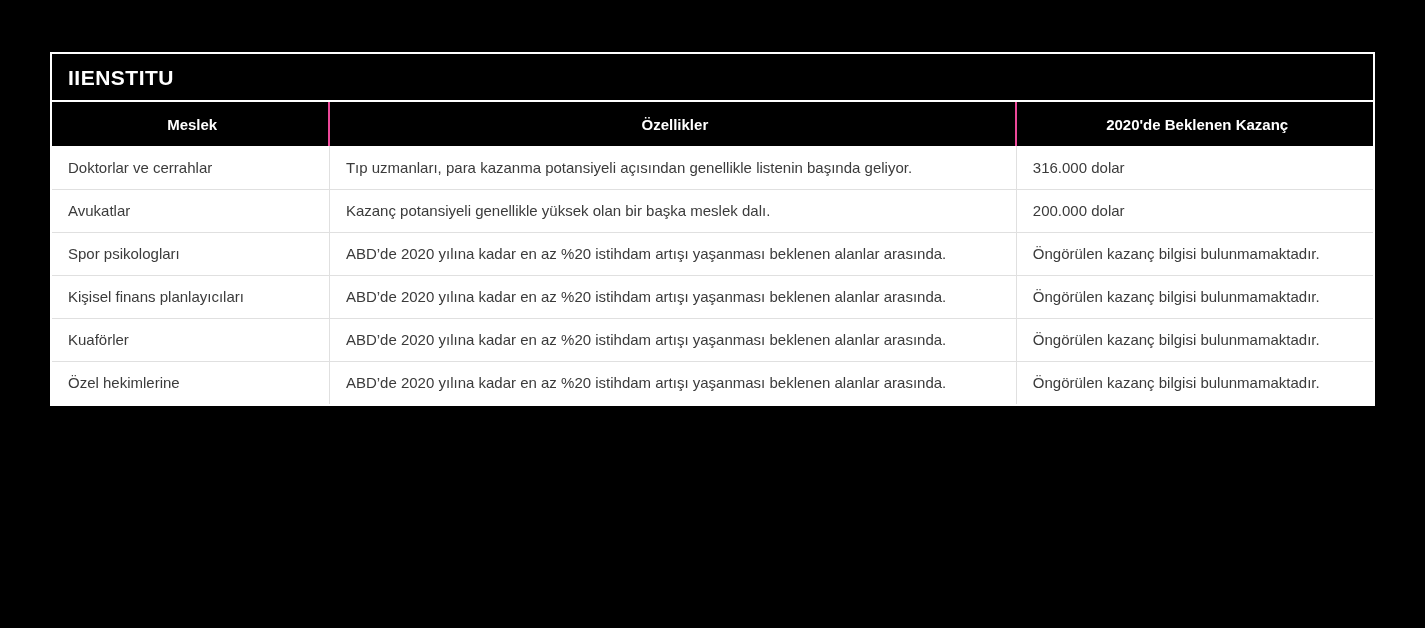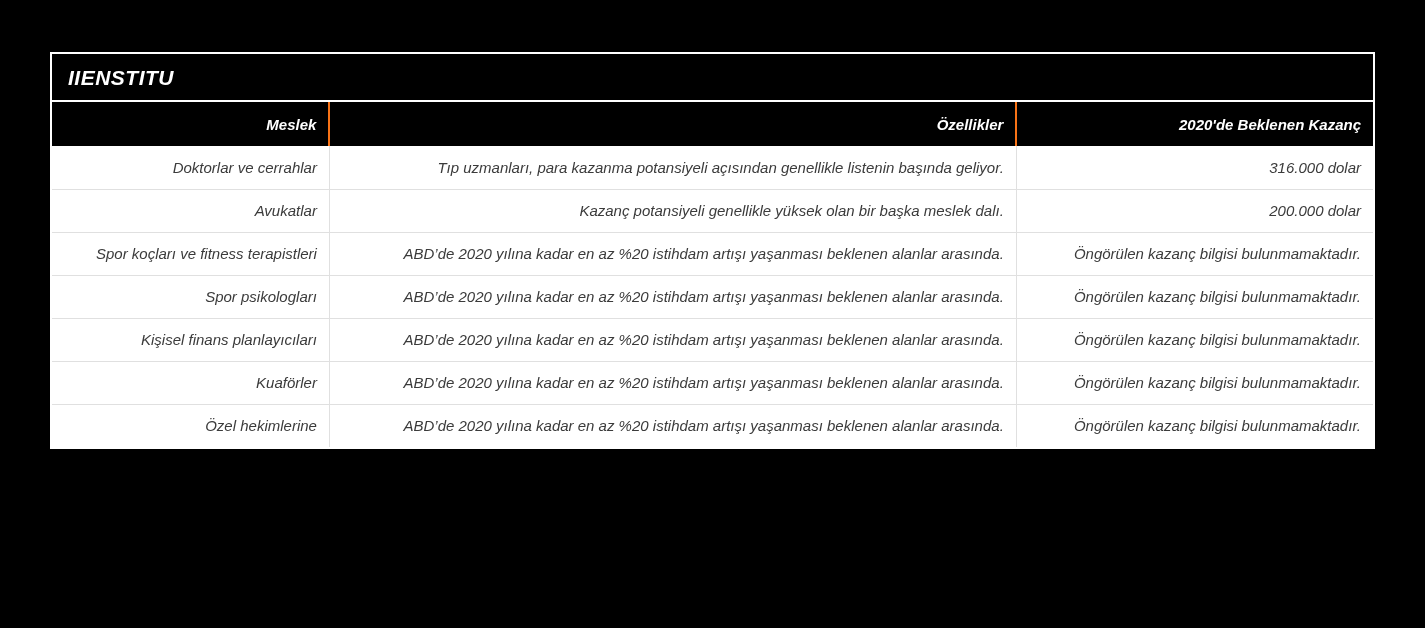--- a/index.html
+++ b/index.html
@@ -8,21 +8,21 @@
     --header-text:#ffffff;
     --body-bg:#ffffff;
     --body-text:#3b3b3b;
     --grid-line:#e0e0e0;
     --outer-border:#ffffff;
   }
   *{margin:0;padding:0;box-sizing:border-box;}
   html,body{width:1425px;height:628px;background:var(--page-bg);overflow:hidden;}
   body{font-family:"Liberation Sans","DejaVu Sans",sans-serif;}
 
-  .stage{position:relative;width:1425px;height:588px;background:var(--page-bg);font-style:italic;}
+  .stage{position:relative;width:1425px;height:588px;background:var(--page-bg);}
 
   .table-wrap{
     position:absolute;left:50px;top:52px;width:1325px;
     border:2px solid var(--outer-border);
     background:var(--body-bg);
   }
 
   .title-bar{
     background:var(--header-bg);
     color:var(--header-text);
@@ -33,32 +33,32 @@
     white-space:nowrap;
   }
 
   table{width:100%;border-collapse:collapse;table-layout:fixed;}
   col.c1{width:21%;} col.c2{width:52%;} col.c3{width:27%;}
 
   thead th{
     background:var(--header-bg);
     color:var(--header-text);
     font-size:15px;font-weight:700;
-    text-align:right;
+    text-align:center;
     height:44px;
     padding:0 12px 0 16px;
     white-space:nowrap;overflow:hidden;
   }
-  thead th:not(:first-child){border-left:2px solid #f97316;margin-top:7px;}
+  thead th:not(:first-child){border-left:2px solid #ec4899;margin-top:7px;}
 
   tbody td{
     background:var(--body-bg);
     color:var(--body-text);
     font-size:15px;font-weight:400;
-    text-align:right;
+    text-align:left;
     height:43px;
     padding:0 12px 0 16px;
     white-space:nowrap;overflow:hidden;
     border-top:1px solid var(--grid-line);
   }
   tbody td:not(:first-child){border-left:1px solid var(--grid-line);}
   tbody tr:first-child td{border-top:none;}
 </style>
 </head>
 <body>
@@ -86,25 +86,20 @@
             <td>Doktorlar ve cerrahlar</td>
             <td>Tıp uzmanları, para kazanma potansiyeli açısından genellikle listenin başında geliyor.</td>
             <td>316.000 dolar</td>
           </tr>
           <tr>
             <td>Avukatlar</td>
             <td>Kazanç potansiyeli genellikle yüksek olan bir başka meslek dalı.</td>
             <td>200.000 dolar</td>
           </tr>
           <tr>
-            <td>Spor koçları ve fitness terapistleri</td>
-            <td>ABD’de 2020 yılına kadar en az %20 istihdam artışı yaşanması beklenen alanlar arasında.</td>
-            <td>Öngörülen kazanç bilgisi bulunmamaktadır.</td>
-          </tr>
-          <tr>
             <td>Spor psikologları</td>
             <td>ABD’de 2020 yılına kadar en az %20 istihdam artışı yaşanması beklenen alanlar arasında.</td>
             <td>Öngörülen kazanç bilgisi bulunmamaktadır.</td>
           </tr>
           <tr>
             <td>Kişisel finans planlayıcıları</td>
             <td>ABD’de 2020 yılına kadar en az %20 istihdam artışı yaşanması beklenen alanlar arasında.</td>
             <td>Öngörülen kazanç bilgisi bulunmamaktadır.</td>
           </tr>
           <tr>

